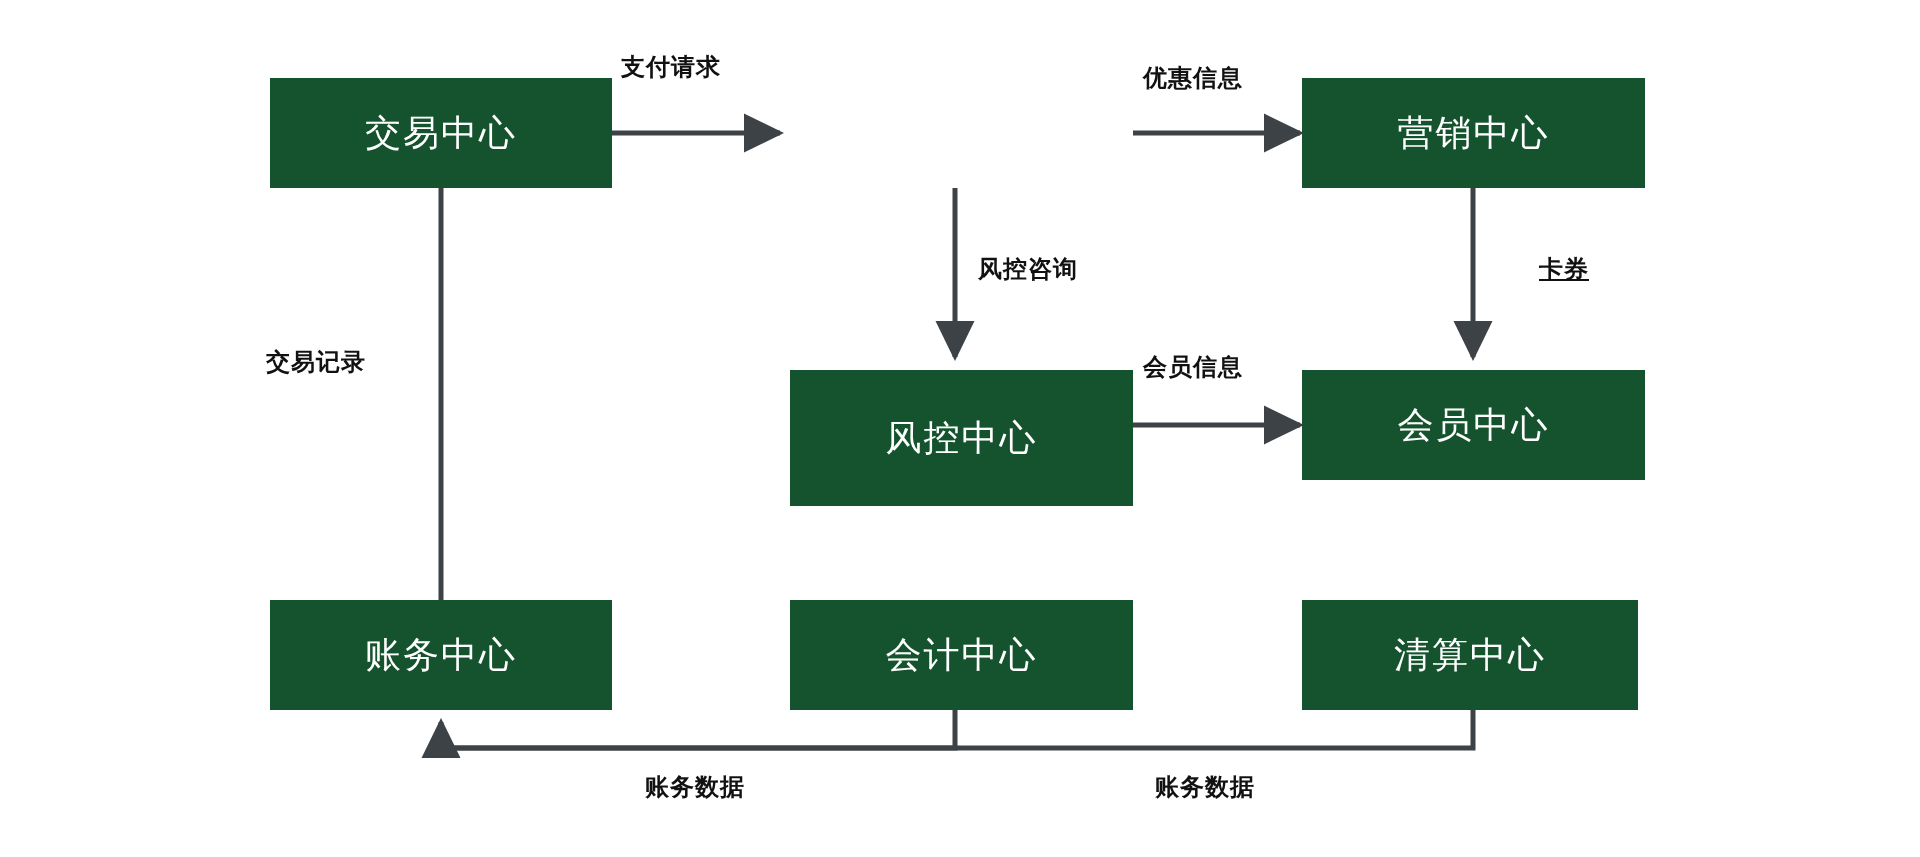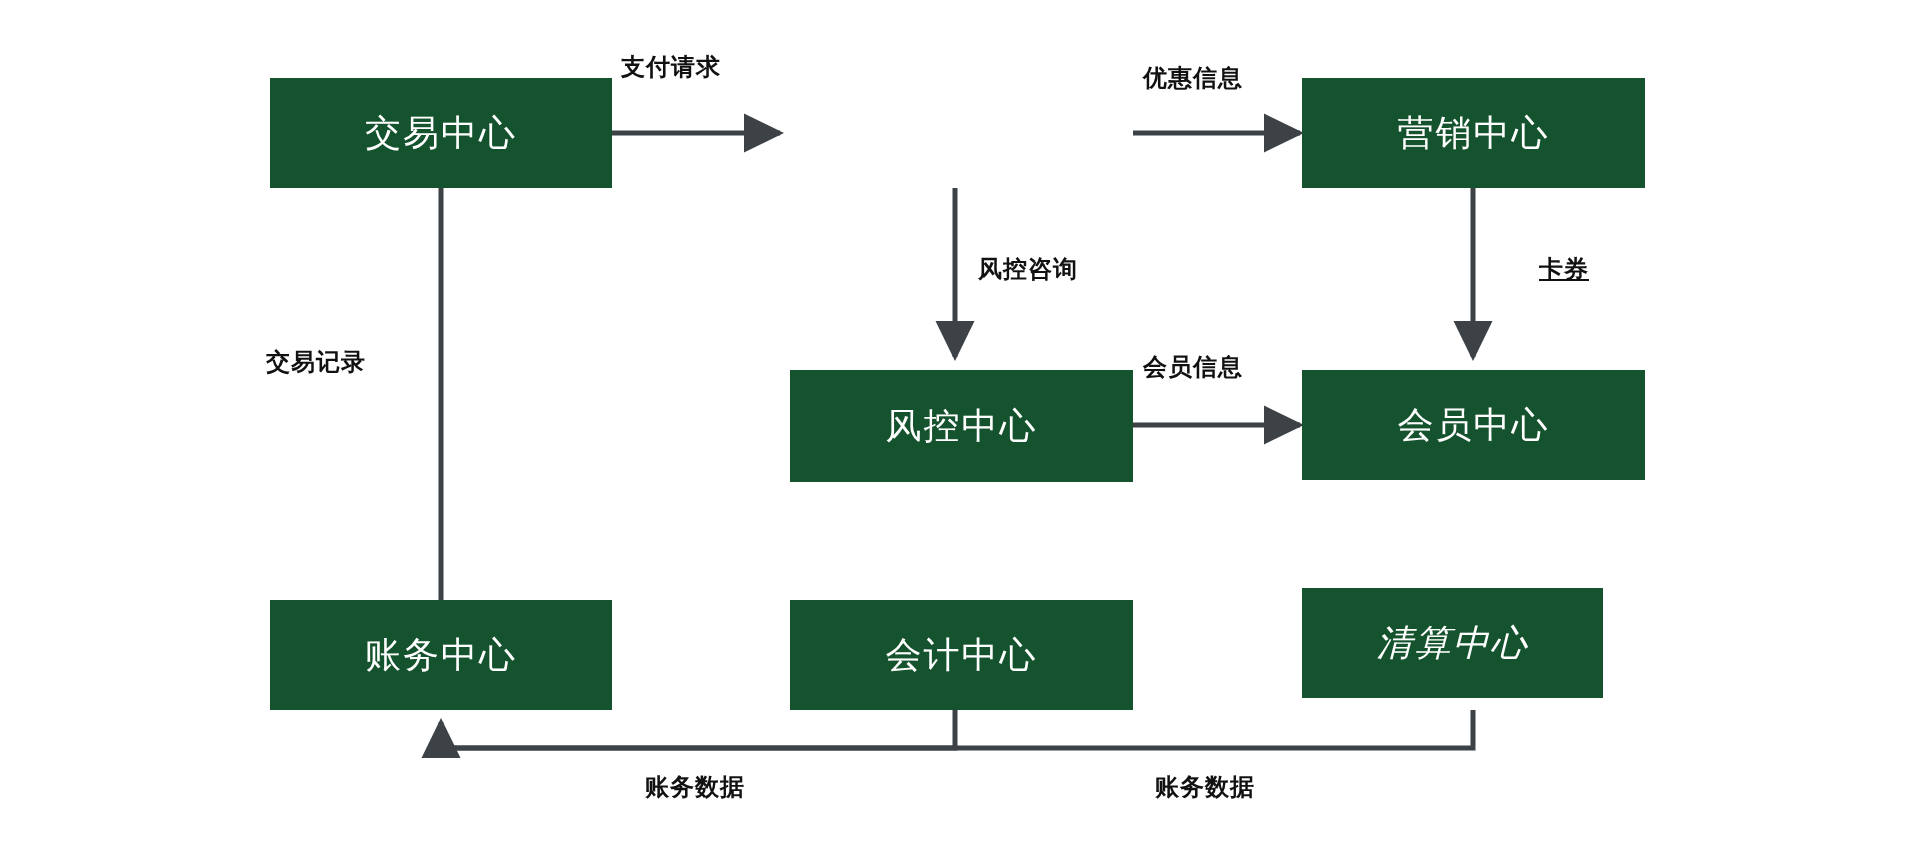--- a/index.html
+++ b/index.html
@@ -87,37 +87,37 @@
 
   <div class="node" style="left:270px; top:78px; width:342px; height:110px;">
     <span>交易中心</span>
   </div>
 
 
   <div class="node" style="left:1302px; top:78px; width:343px; height:110px;text-align:center;">
     <span>营销中心</span>
   </div>
 
-  <div class="node" style="left:790px; top:370px; width:343px; height:112px;">
+  <div class="node" style="left:790px; top:370px; width:343px; height:136px;">
     <span>风控中心</span>
   </div>
 
   <div class="node" style="left:1302px; top:370px; width:343px; height:110px;">
     <span>会员中心</span>
   </div>
 
   <div class="node" style="left:270px; top:600px; width:342px; height:110px;">
     <span>账务中心</span>
   </div>
 
   <div class="node" style="left:790px; top:600px; width:343px; height:110px;align-items:center;">
     <span>会计中心</span>
   </div>
 
-  <div class="node" style="left:1302px; top:588px; width:301px; height:110px;font-style:italic;">
+  <div class="node" style="left:1302px; top:600px; width:336px; height:110px;">
     <span>清算中心</span>
   </div>
 
   <div class="edge-label" style="left:621px; top:55px;">支付请求</div>
 
   <div class="edge-label" style="left:1143px; top:55px;margin-top:11px;">优惠信息</div>
 
   <div class="edge-label" style="left:978px; top:257px;">风控咨询</div>
 
   <div class="edge-label" style="left:1539px; top:257px;text-decoration:underline;">卡券</div>

